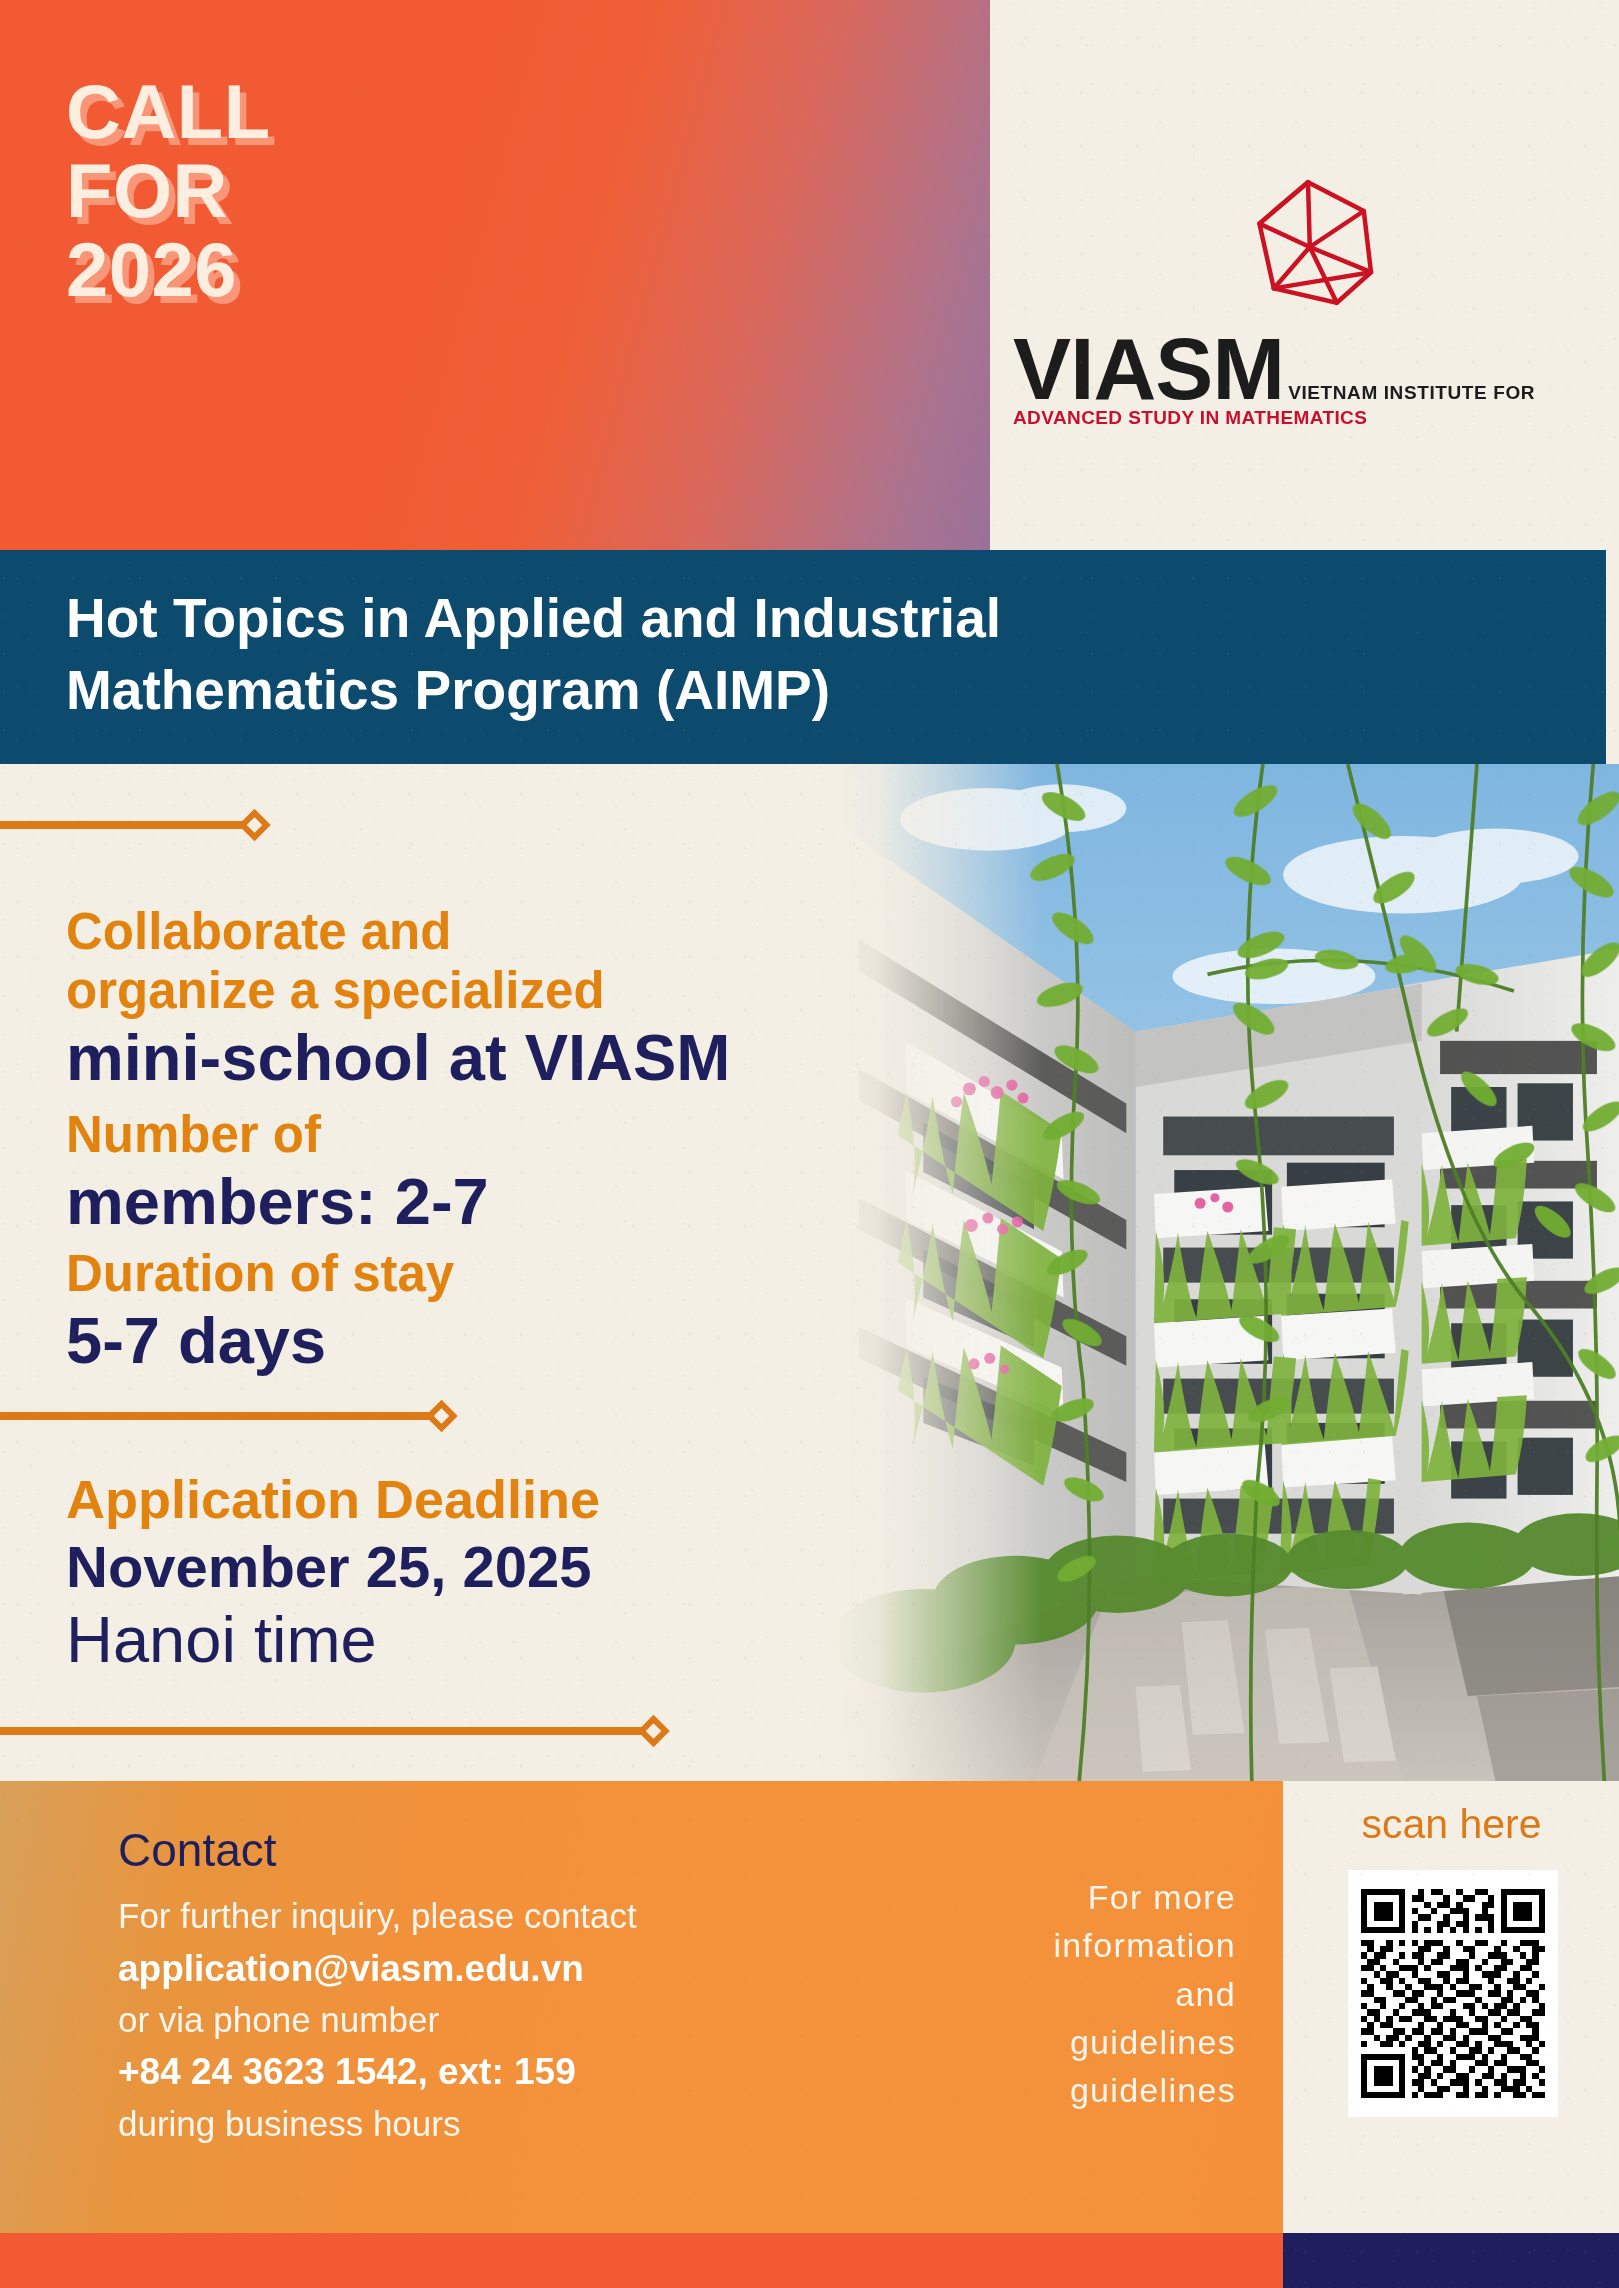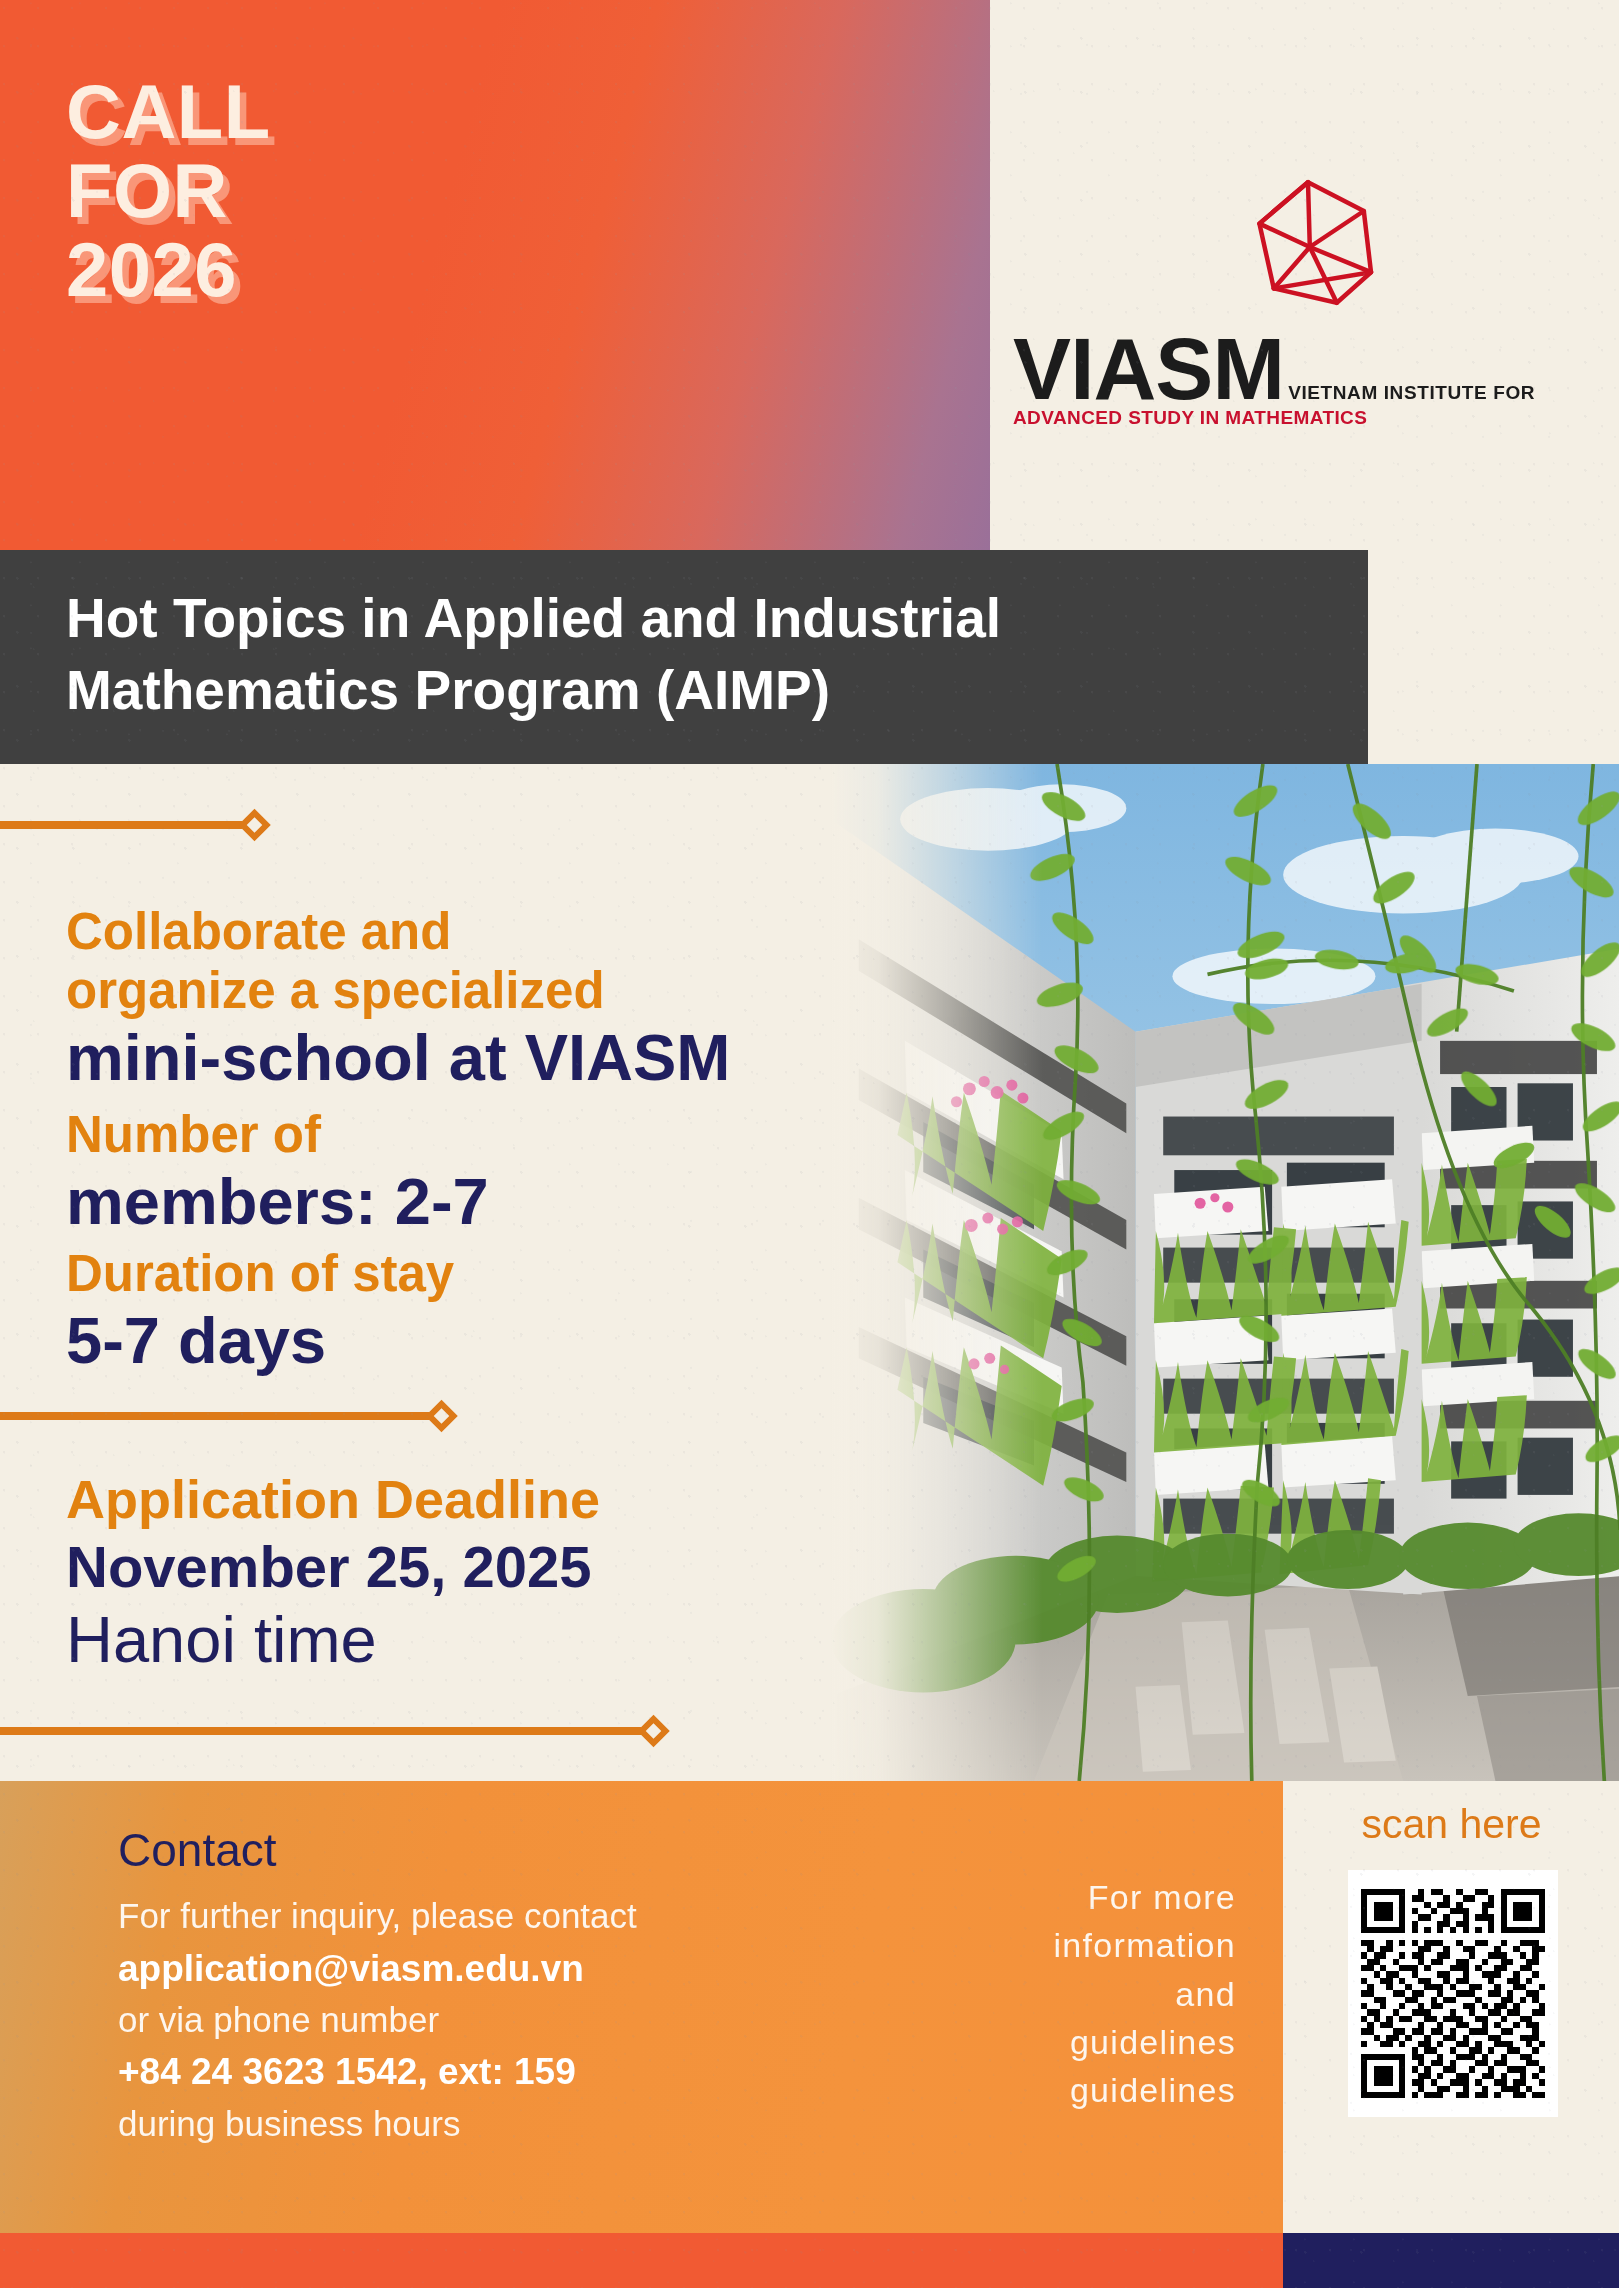--- a/index.html
+++ b/index.html
@@ -92,22 +92,22 @@
     font-weight: 800;
     letter-spacing: 0.4px;
     color: #c8102e;
     margin-top: 4.6px;
   }
 
   
   .title-bar {
     position: absolute;
     left: 0; top: 550px;
-    width: 1368px; height: 214px;
-    background: #404040;
+    width: 1606px; height: 214px;
+    background: #0c4a6e;
   }
   .title-bar .title {
     position: absolute;
     left: 66px; top: 33px;
     width: 1477px;
     color: #ffffff;
     font-weight: 800;
     font-size: 55px;
     line-height: 1.3;
   }

